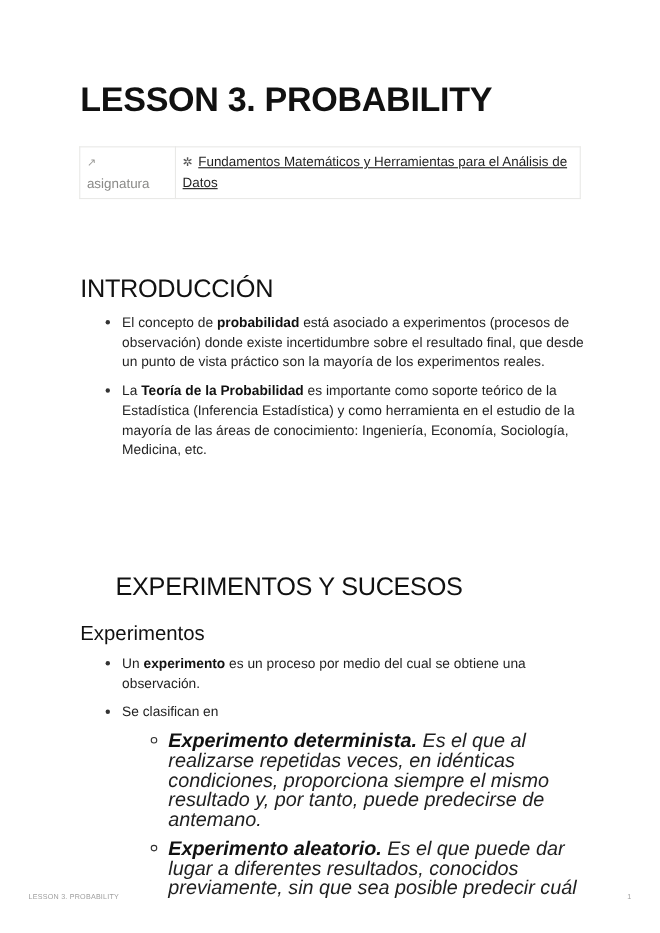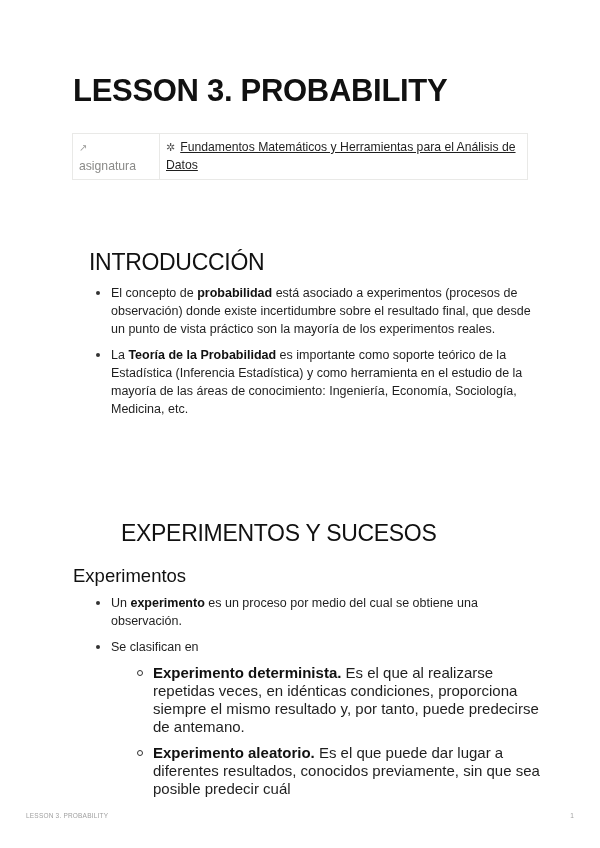--- a/index.html
+++ b/index.html
@@ -18,38 +18,38 @@
     border-collapse: collapse; font-size: 12.2px;
   }
   table.props td { border: 1px solid #e9e9e7; vertical-align: top; padding: 4px 6px; line-height: 18px; }
   table.props td.k { width: 74px; color: #8a8a88; }
   table.props td.v { color: #1f1f1f; }
   .k-icon { font-size: 10px; color: #9b9b99; margin-right: 3px; display: inline-block; }
   .link { text-decoration: underline; color: #1f1f1f; }
   .muted { color: #7d7d7b; }
   .sparkle { color: #555; font-size: 11px; margin-right: 5px; }
   h2 {
-    position: absolute; left: 16px; margin: 0; font-weight: normal;
+    position: absolute; left: 0; margin: 0; font-weight: normal;
     font-size: 23px; color: #111; letter-spacing: -0.3px; white-space: nowrap;
   }
   h3 {
     position: absolute; left: 0; margin: 0; font-weight: normal;
     font-size: 18.5px; color: #111; white-space: nowrap;
   }
   ul.blist { position: absolute; left: 16px; margin: 0; padding: 0; list-style: none; width: 455px; }
   ul.blist > li {
     position: relative; padding-left: 22px; font-size: 12.5px; line-height: 18px;
     color: #1f1f1f; margin-bottom: 8px;
   }
   ul.blist > li::before {
     content: ""; position: absolute; left: 7px; top: 7px; width: 4px; height: 4px;
     background: #333; border-radius: 50%;
   }
   ul.sub { list-style: none; padding: 0; margin: 8px 0 0 20px; }
-  ul.sub > li { position: relative; padding-left: 22px; margin-bottom: 8px; font-size: 15px; line-height: 18px; }
+  ul.sub > li { position: relative; padding-left: 22px; margin-bottom: 8px; font-size: 18px; line-height: 18px; font-style: italic; }
   ul.sub > li::before {
     content: ""; position: absolute; left: 6px; top: 6px; width: 4px; height: 4px;
     border: 1px solid #333; border-radius: 50%;
   }
   b { font-weight: bold; color: #111; }
   .footer {
     position: absolute; top: 812px; left: 26px; right: 26px;
     font-size: 6.5px; color: #a0a0a0; letter-spacing: 0.2px;
     display: flex; justify-content: space-between;
   }

